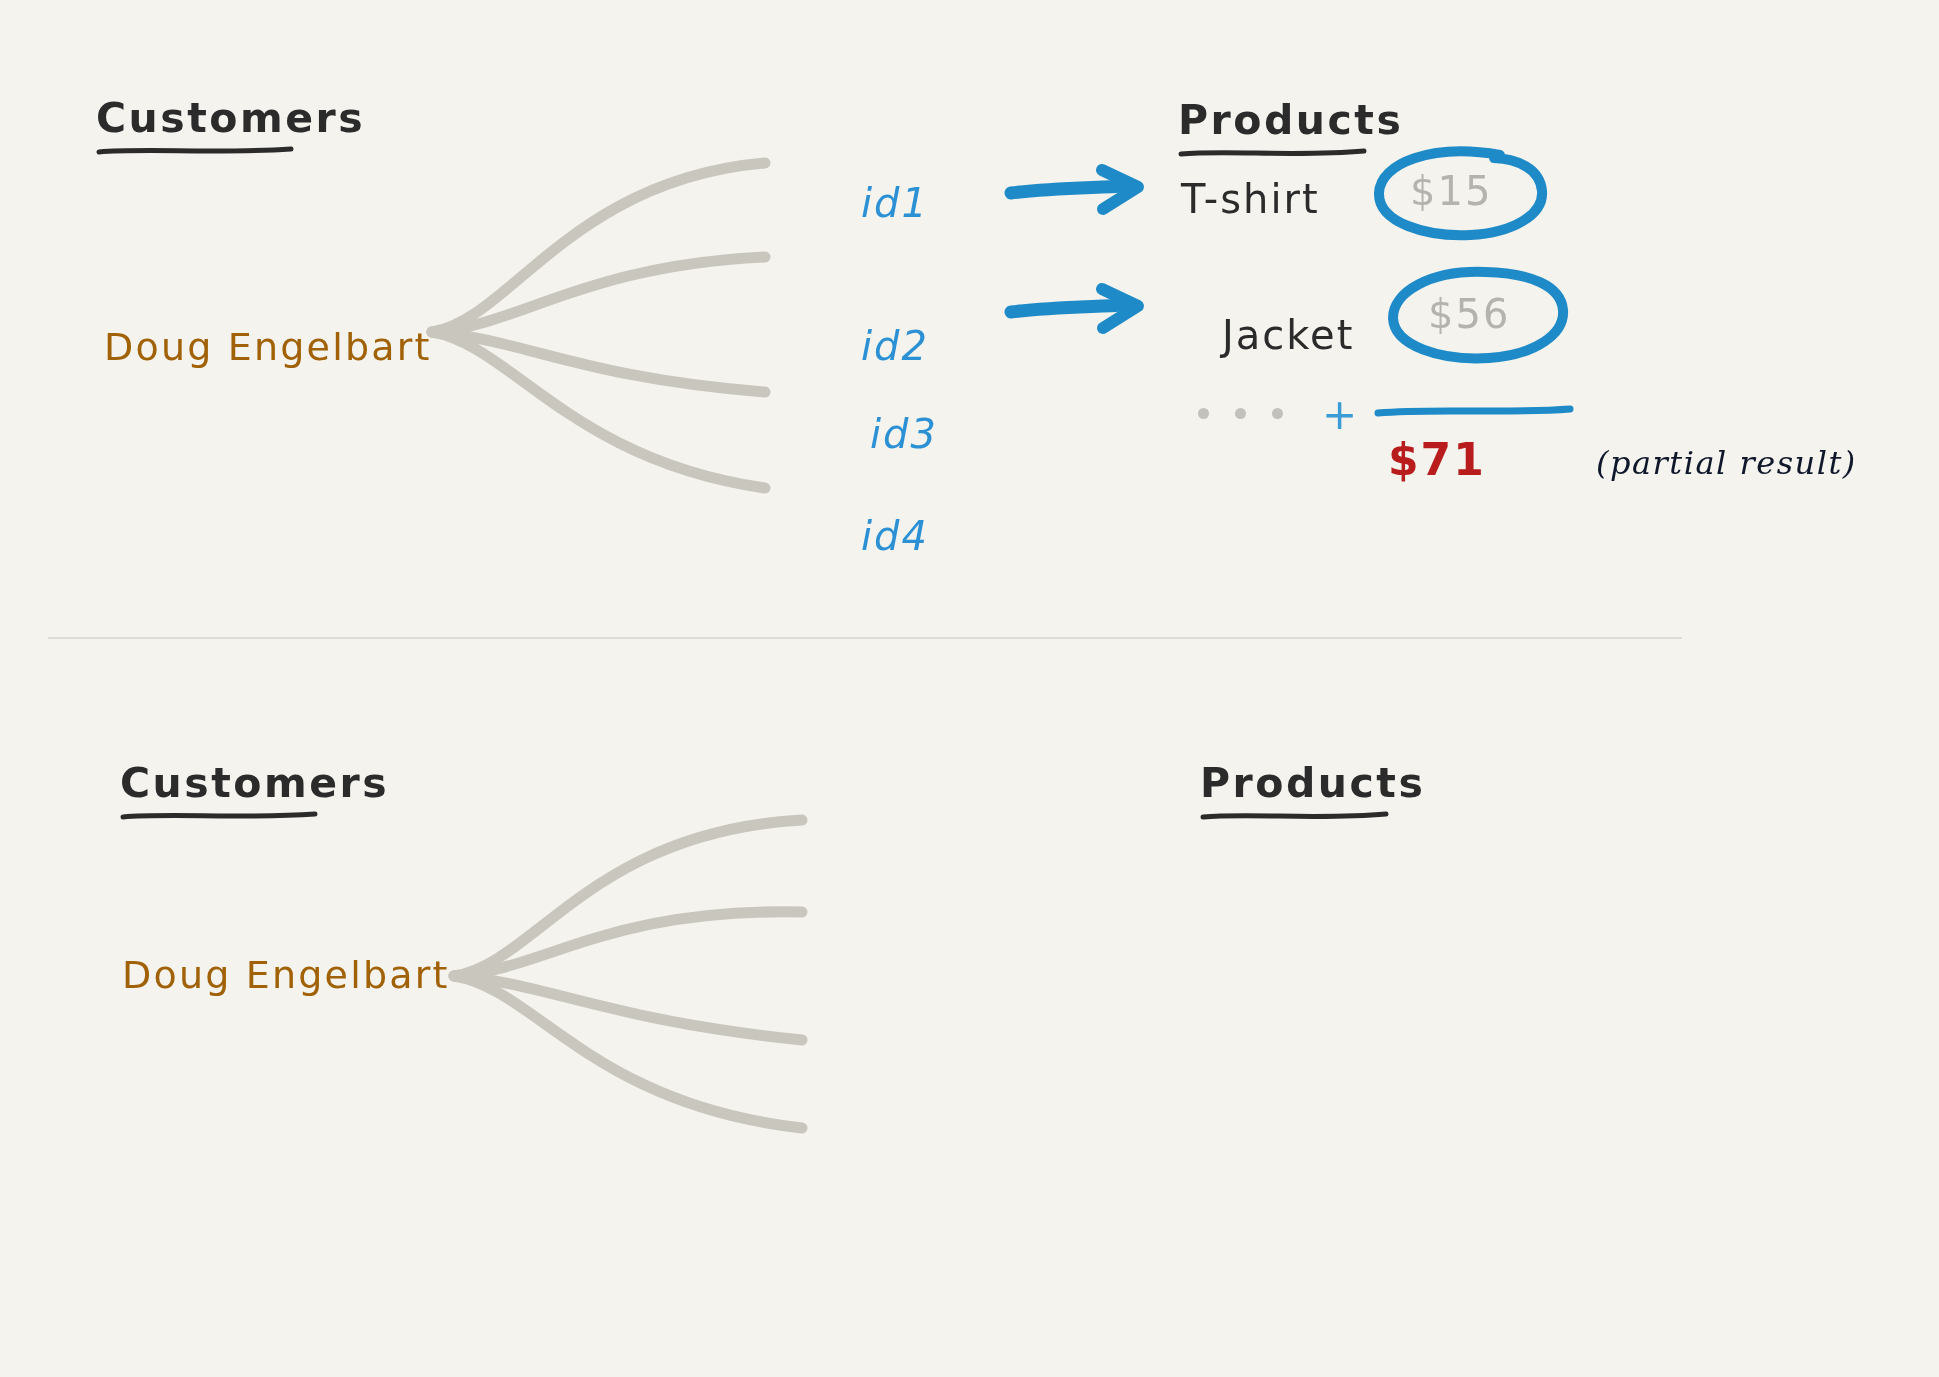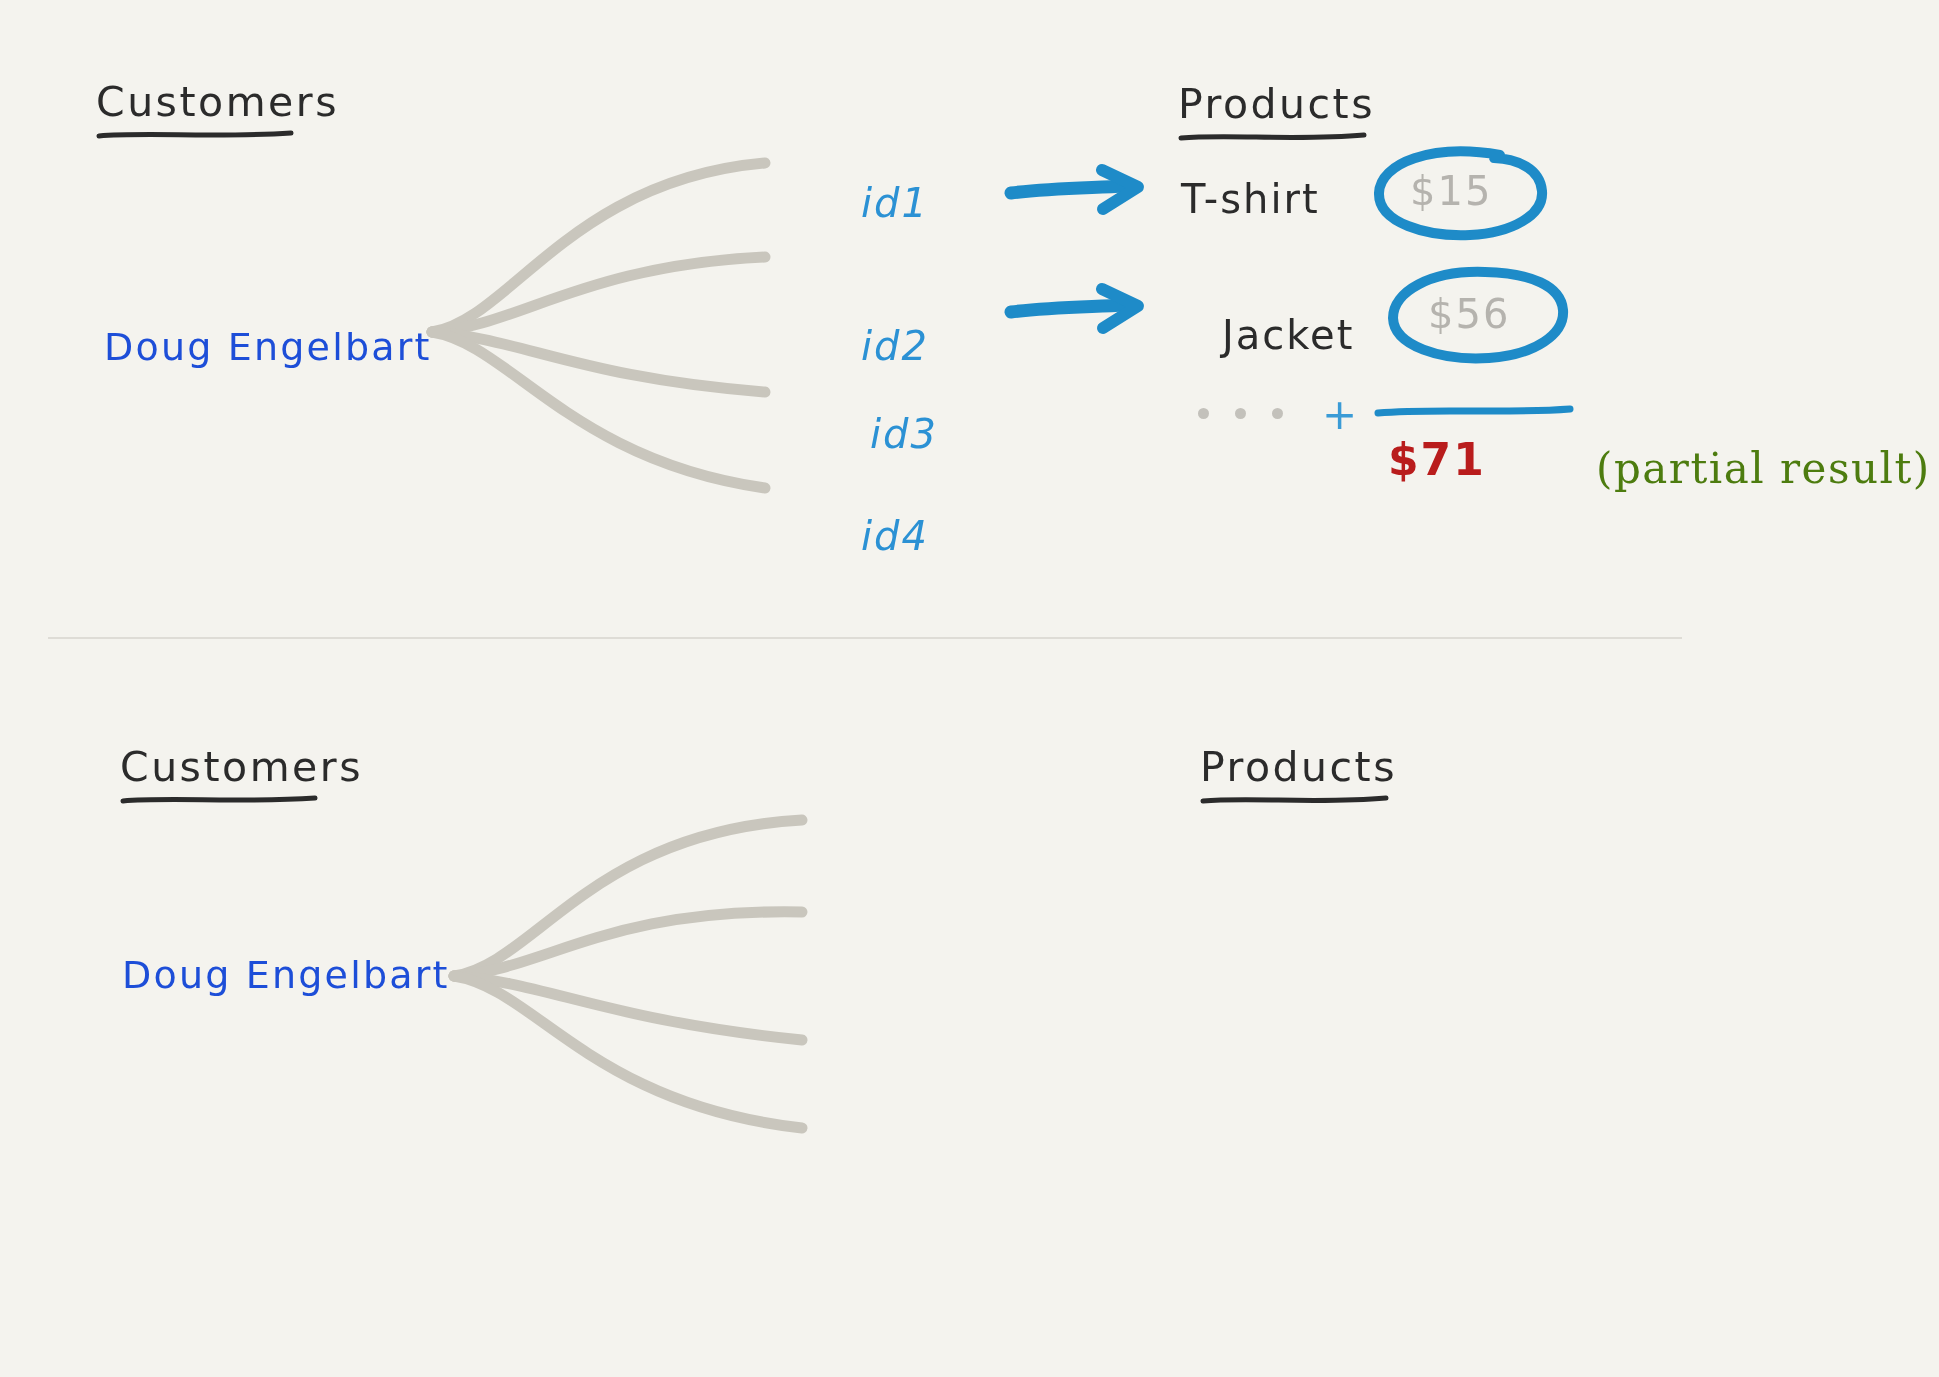--- a/index.html
+++ b/index.html
@@ -13,35 +13,36 @@
   #page {
     position: relative;
     width: 1939px;
     height: 1377px;
     background: #f4f3ee;
     overflow: hidden;
   }
   .abs { position: absolute; }
   .header-txt {
     font-size: 41px;
-    font-weight: 400;
+    font-weight: 700;
     color: #2b2b2b;
     letter-spacing: 2.5px;
     white-space: nowrap;
     font-family: "DejaVu Sans", sans-serif;
+    margin-top: 16px;
   }
   .header-wrap { position: absolute; }
   .header-underline {
     display: block;
     margin-top: 3px;
   }
 
   .customer-name {
     font-size: 38px;
-    color: #1d4ed8;
+    color: #a16207;
     letter-spacing: 2.2px;
     white-space: nowrap;
     font-family: "DejaVu Sans", sans-serif;
   }
   .id-label {
     font-size: 40px;
     color: #2b91d4;
     letter-spacing: 2px;
     white-space: nowrap;
     font-family: "DejaVu Sans", sans-serif;
@@ -68,25 +69,26 @@
     white-space: nowrap;
     font-family: "DejaVu Sans", sans-serif;
     font-weight: 600;
   }
   .plus-blue {
     font-size: 42px;
     color: #3a9bd6;
     font-family: "DejaVu Sans", sans-serif;
   }
   .note-gray {
-    font-size: 42px;
-    color: #4d7c0f;
+    font-size: 32px;
+    color: #0f172a;
     letter-spacing: 1.5px;
     white-space: nowrap;
     font-family: "DejaVu Serif", serif;
+    font-style: italic;
   }
   .ellipsis-dots {
     display: flex;
     gap: 26px;
     align-items: center;
   }
   .ellipsis-dots span {
     display: block;
     width: 11px;
     height: 11px;

